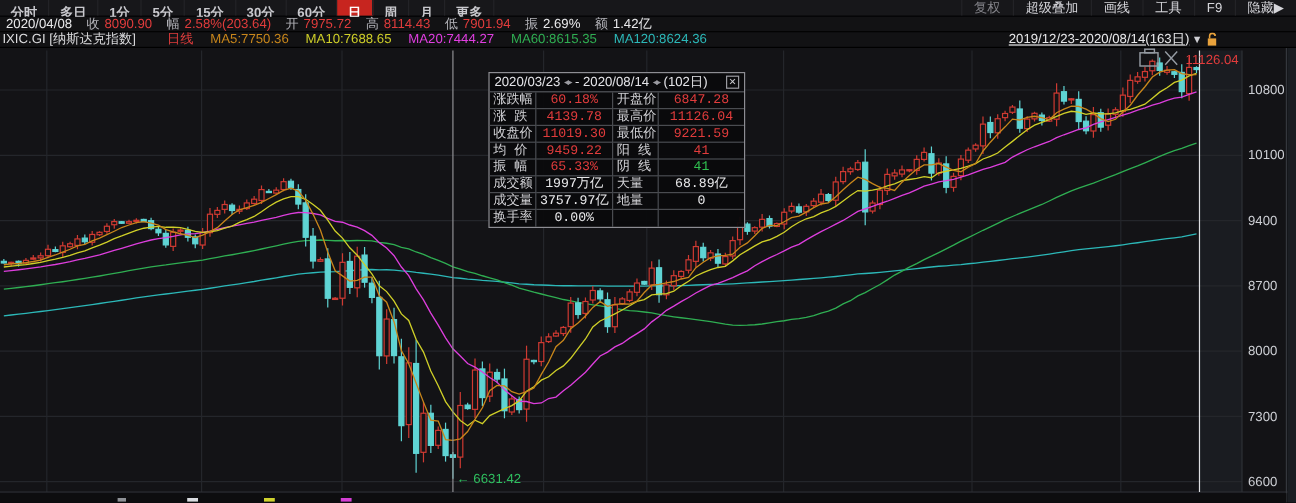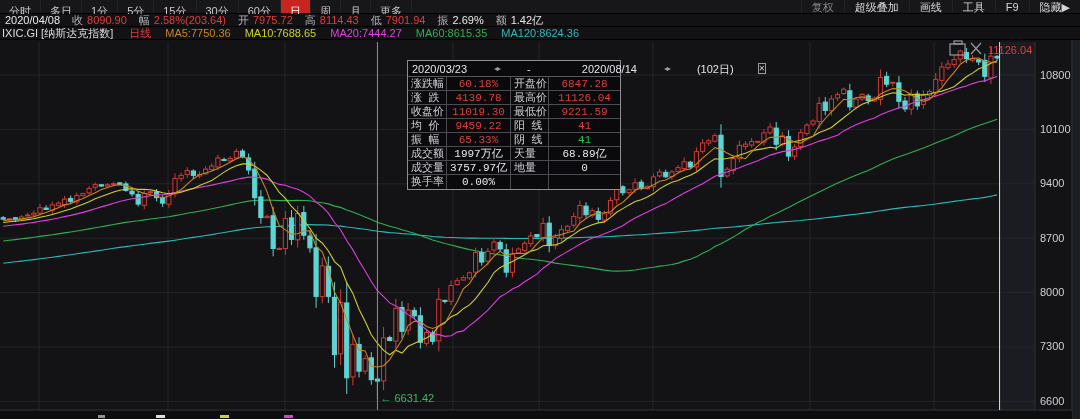--- a/index.html
+++ b/index.html
@@ -2,50 +2,50 @@
 <html><head>
 <meta charset="utf-8">
 <style>
   html,body{margin:0;padding:0;background:#050506;}
   *{box-sizing:border-box;}
   .app{position:relative;width:1080px;height:419px;background:#0f0f11;overflow:hidden;
        font-family:"Liberation Sans","DejaVu Sans",sans-serif;-webkit-font-smoothing:antialiased;}
   
   .tabbar{position:absolute;top:0;left:0;width:1080px;height:14px;background:#17171a;
           border-bottom:1px solid #000;display:flex;font-size:11px;line-height:14px;white-space:nowrap;}
-  .tab{padding:4px 9px;color:#c9c9ce;border-right:1px solid #232327;cursor:default;}
+  .tab{padding:4px 9px;color:#c9c9ce;border-right:1px solid #232327;cursor:default;font-weight:bold;}
   .tab.active{background:#c7251f;color:#ffffff;}
   .tab-spacer{flex:1;}
   .menu-item{padding:0 10px;color:#d5d5da;border-left:1px solid #232327;}
   .menu-item.dim{color:#84848a;}
   
   .quoterow{position:absolute;top:14px;left:0;width:1080px;height:13px;background:#121214;
             border-bottom:1px solid #000;font-size:11px;line-height:13px;display:flex;white-space:nowrap;}
   .q-date{color:#e8e8ea;margin-left:5px;}
   .q-label{color:#b3b3b9;margin-left:12px;margin-right:4px;}
   .red{color:#e13c3c;}
   .white{color:#e8e8ea;}
   .green{color:#30c050;}
   
   .marow{position:absolute;top:27px;left:0;width:1080px;height:13px;background:#121214;
          border-bottom:1px solid #000;font-size:11px;line-height:13px;display:flex;white-space:nowrap;text-align:center;}
   .ma-symbol{color:#dcdcde;margin-left:2px;}
-  .ma-period{color:#e13c3c;margin-left:16px;}
+  .ma-period{color:#e13c3c;margin-left:26px;}
   .ma-item{margin-left:14px;}
   .ma-spacer{flex:1;}
   .range-text{color:#e8e8ea;text-decoration:underline;}
   .range-caret{color:#cfcfd4;margin:0 3px 0 2px;font-size:9px;}
   .range-wrap{display:flex;align-items:center;margin-right:64px;}
   
   svg.chart{position:absolute;top:40px;left:0;}
   
   .statsbox{position:absolute;left:407px;top:60px;width:214px;background:rgba(10,10,12,0.94);
             border:1px solid #8d8d93;font-size:11px;color:#d2d2d6;z-index:5;}
   .sb-header{height:16px;line-height:16px;display:flex;align-items:center;padding:0 4px;
-             border-bottom:1px solid #55575c;white-space:nowrap;color:#e4e4e8;gap:24px;}
+             border-bottom:1px solid #55575c;white-space:nowrap;color:#e4e4e8;}
   .sb-arrows{color:#9a9aa0;font-size:8px;margin:0 3px;letter-spacing:-1px;}
   .sb-close{margin-left:auto;width:11px;height:11px;border:1px solid #9a9aa0;color:#c9c9ce;
             font-size:8px;line-height:9px;text-align:center;cursor:default;}
   .sb-grid{display:grid;grid-template-columns:39px 64px 38px 71px;}
   .sb-cell{height:14px;line-height:14px;border-right:1px solid #4a4c51;border-bottom:1px solid #4a4c51;
            padding:0 3px;overflow:hidden;white-space:nowrap;font-family:Liberation Mono, monospace;}
   .sb-cell:nth-child(4n){border-right:none;}
   .sb-grid .sb-cell:nth-last-child(-n+4){border-bottom:none;}
   .sb-val{text-align:center;}
 </style>
@@ -103,20 +103,28 @@
     <span class="ma-symbol">IXIC.GI [纳斯达克指数]</span>
     <span class="ma-period">日线</span>
     <span id="mavalues" style="display:flex">
         <span class="ma-item" style="color: rgb(200, 134, 27);">MA5:7750.36</span>
         <span class="ma-item" style="color: rgb(207, 207, 40);">MA10:7688.65</span>
         <span class="ma-item" style="color: rgb(224, 62, 224);">MA20:7444.27</span>
         <span class="ma-item" style="color: rgb(47, 174, 82);">MA60:8615.35</span>
         <span class="ma-item" style="color: rgb(44, 184, 184);">MA120:8624.36</span>
       </span>
     <span class="ma-spacer"></span>
+    <span class="range-wrap">
+      <span class="range-text">2019/12/23-2020/08/14(163日)</span>
+      <span class="range-caret">▼</span>
+      <svg width="11" height="12" viewBox="0 0 11 12">
+        <path d="M3 5 V3.2 A2.2 2.2 0 0 1 7.6 3.0 L7.6 1.6" fill="none" stroke="#e8a23c" stroke-width="1.3"></path>
+        <rect x="1.5" y="5" width="7" height="6" fill="#e8a23c"></rect>
+      </svg>
+    </span>
   </div>
 
   <svg id="chartsvg" class="chart" width="1080" height="379">
       <rect x="0" y="0" width="1080" height="379" fill="#131316"></rect>
       <rect x="999.57" y="2" width="35.42999999999995" height="368" fill="#1a1c21"></rect>
       <line x1="39" y1="2" x2="39" y2="370" stroke="#24262b" stroke-width="1"></line>
       <line x1="168" y1="2" x2="168" y2="370" stroke="#24262b" stroke-width="1"></line>
       <line x1="285" y1="2" x2="285" y2="370" stroke="#24262b" stroke-width="1"></line>
       <line x1="453" y1="2" x2="453" y2="370" stroke="#24262b" stroke-width="1"></line>
       <line x1="539" y1="2" x2="539" y2="370" stroke="#24262b" stroke-width="1"></line>

